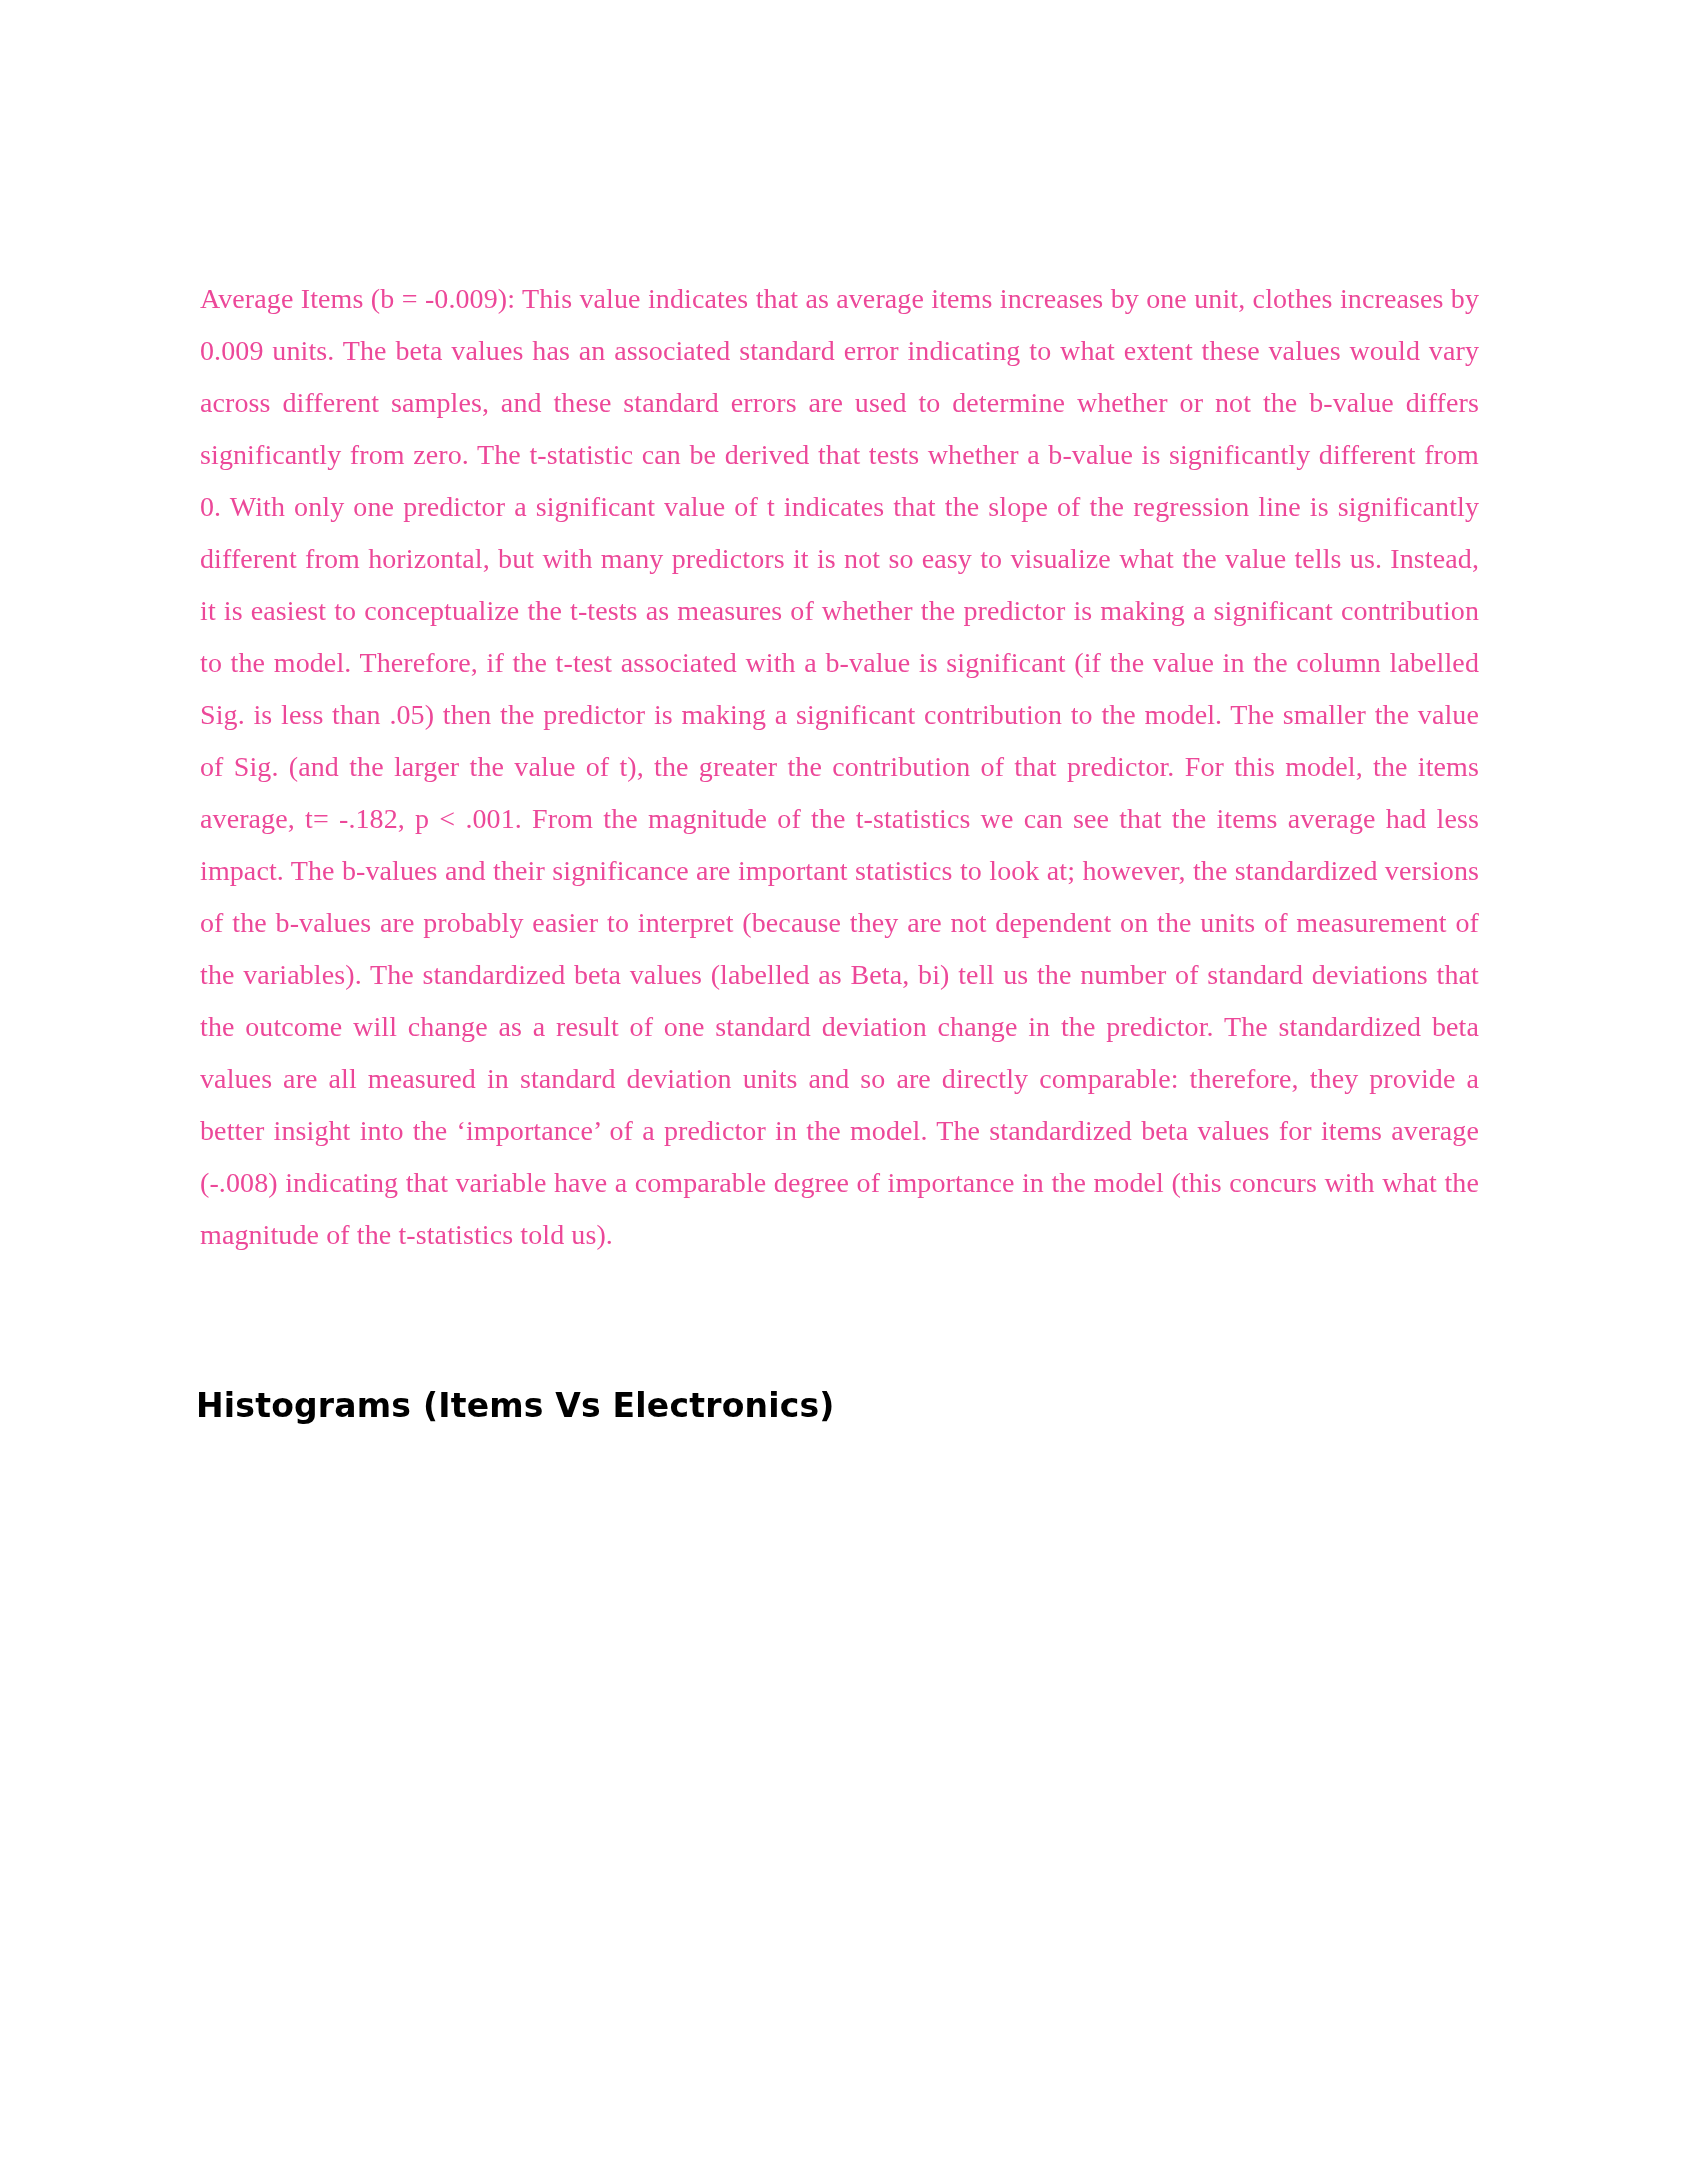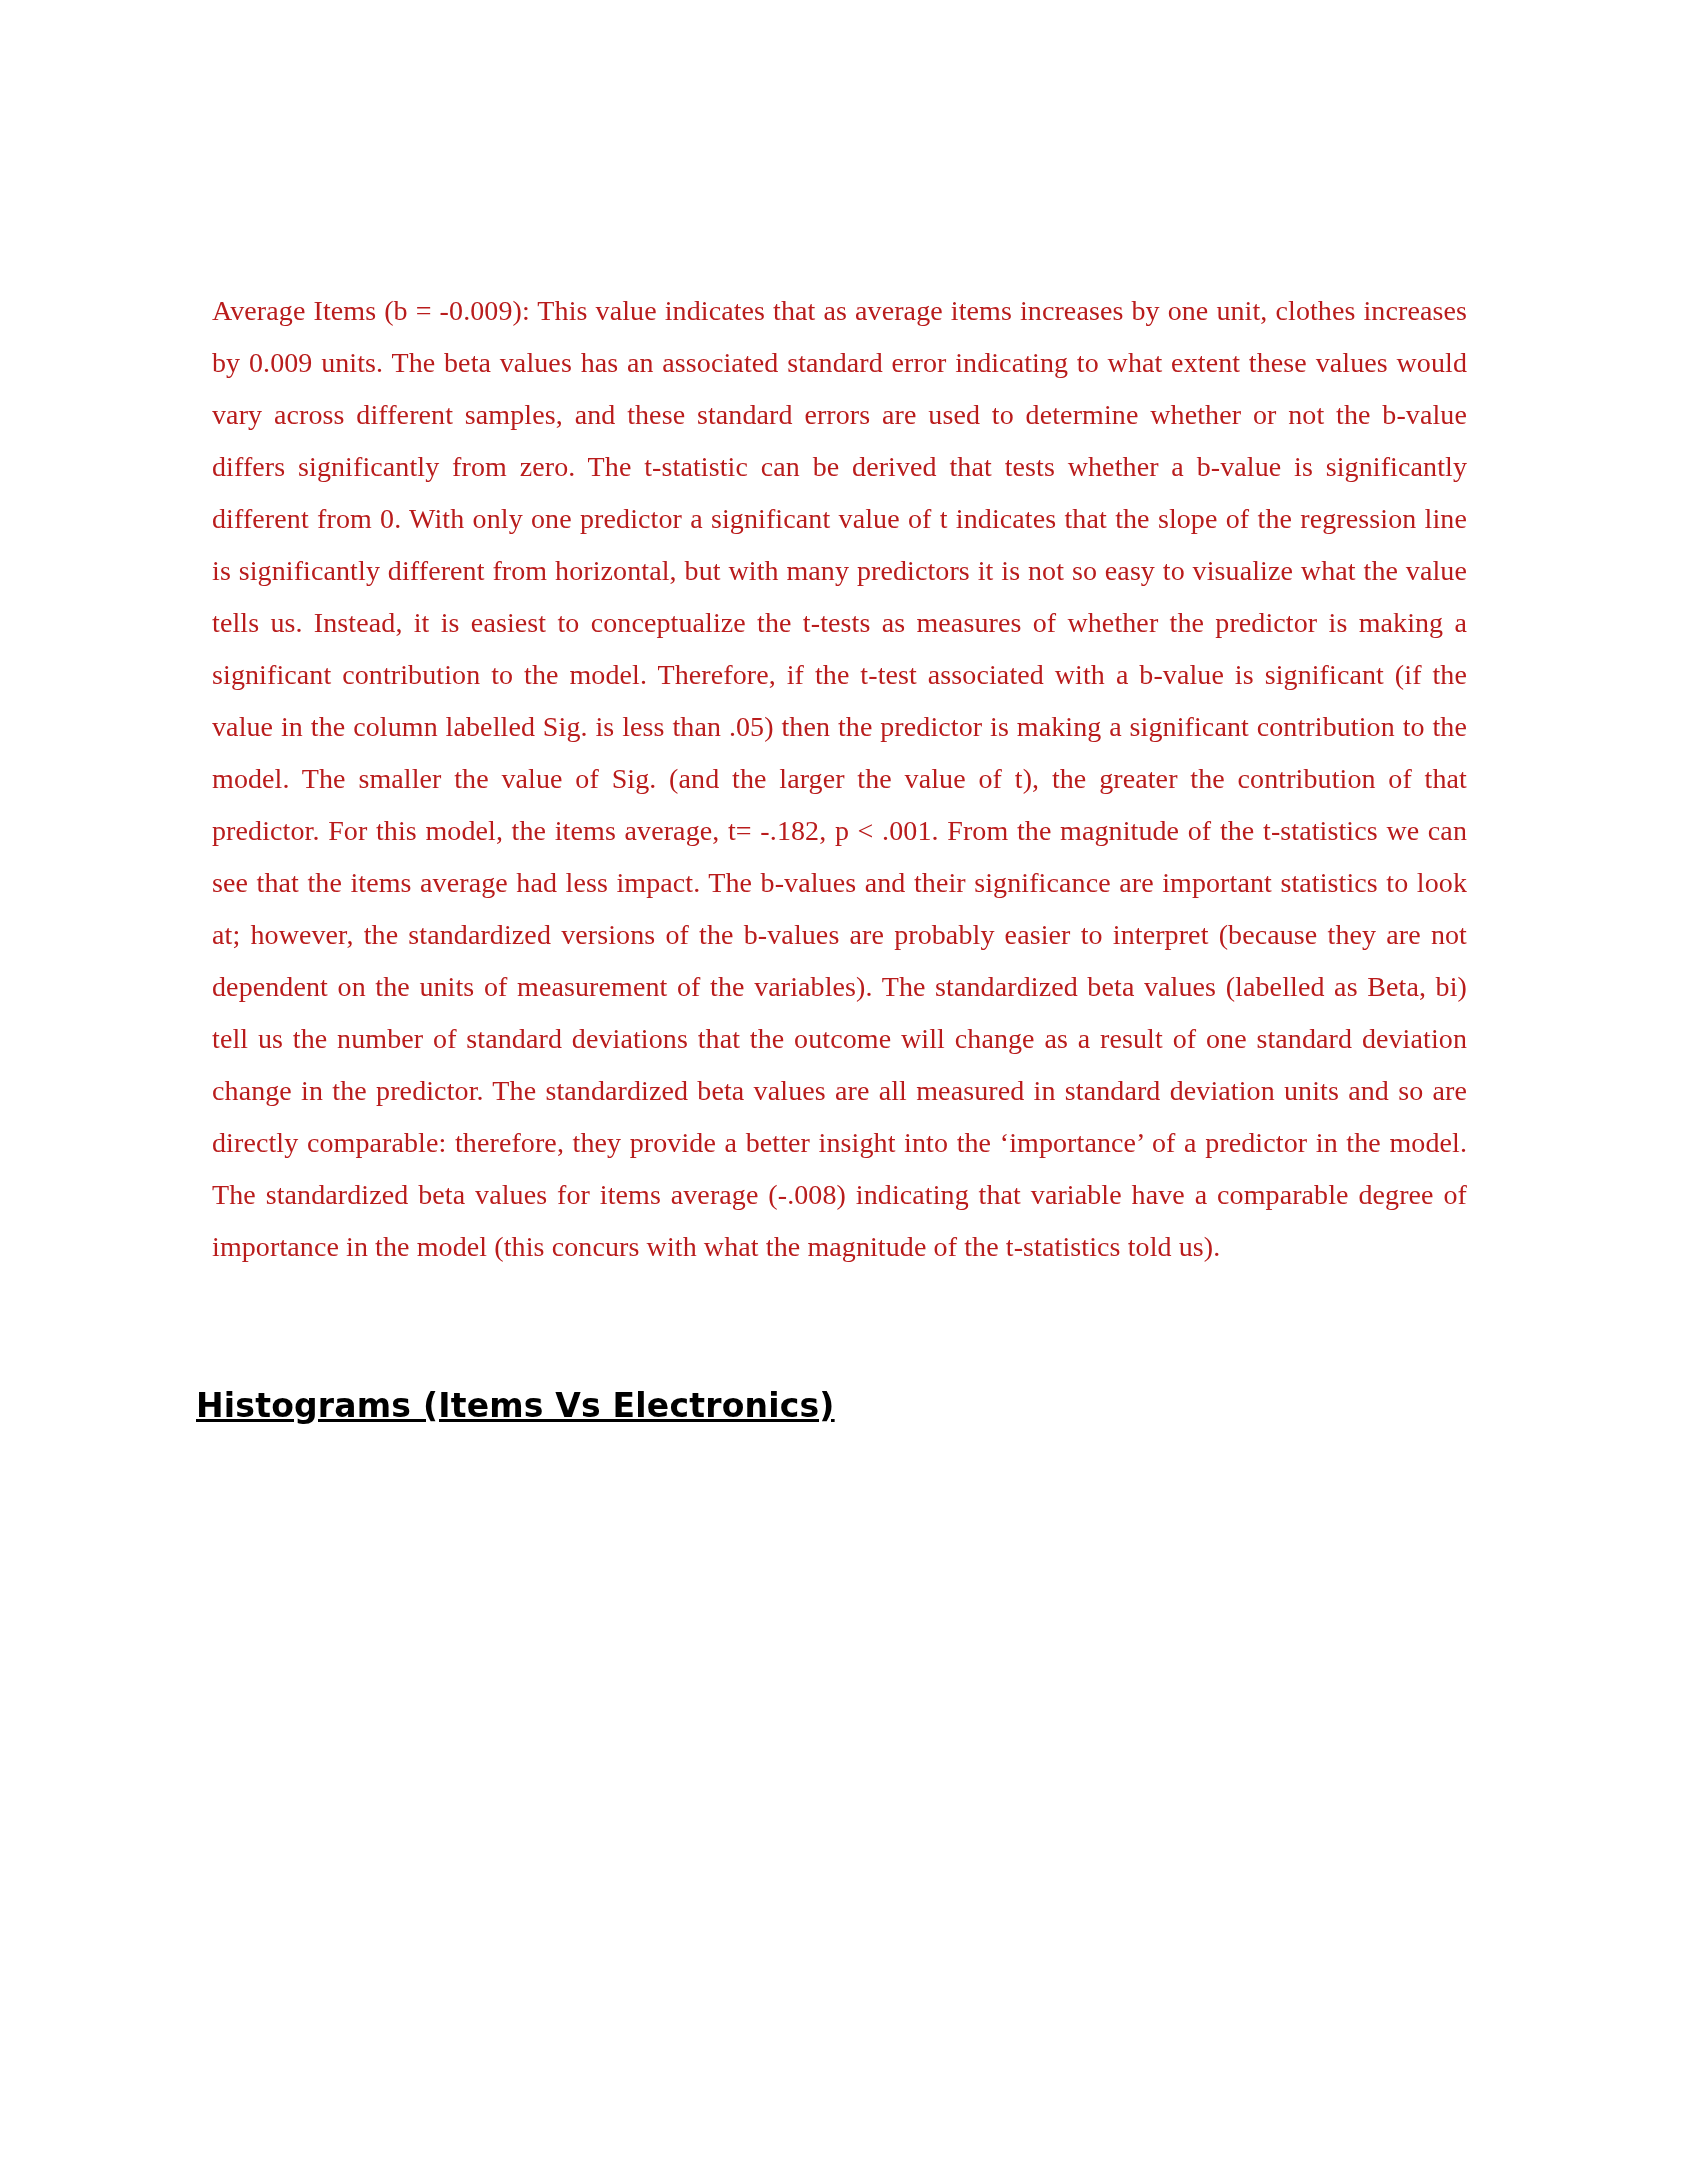--- a/index.html
+++ b/index.html
@@ -27,32 +27,31 @@
     left: 196px;
     top: 269px;
     width: 1287px;
   }
   .body-paragraph {
     font-family: "Liberation Serif", serif;
     font-size: 28px;
     line-height: 52px;
     text-align: justify;
     text-justify: inter-word;
-    margin: 16px;
-    color: #b91c1c;
+    margin: 4px;
+    color: #ec4899;
     letter-spacing: 0.1px;
   }
   .section-heading {
     font-family: "DejaVu Sans", sans-serif;
     font-size: 33px;
     font-weight: bold;
     color: #000000;
     margin: 0;
     letter-spacing: 0.2px;
-    text-decoration: underline;
   }
   .heading-wrap {
     position: absolute;
     left: 196px;
     top: 1386px;
     width: 1287px;
   }
 </style>
 </head>
 <body>

